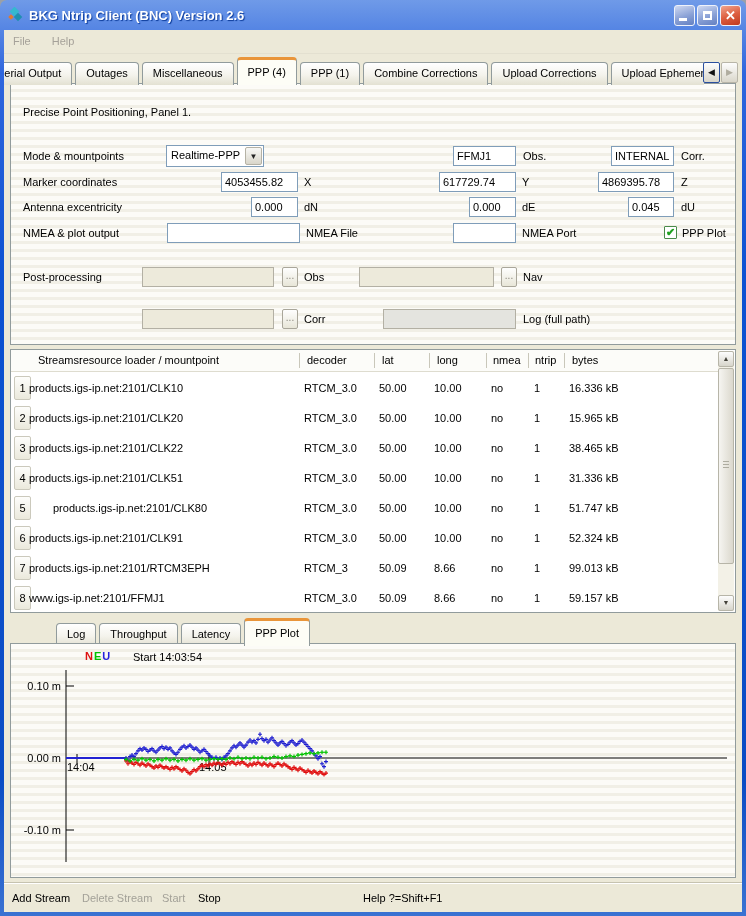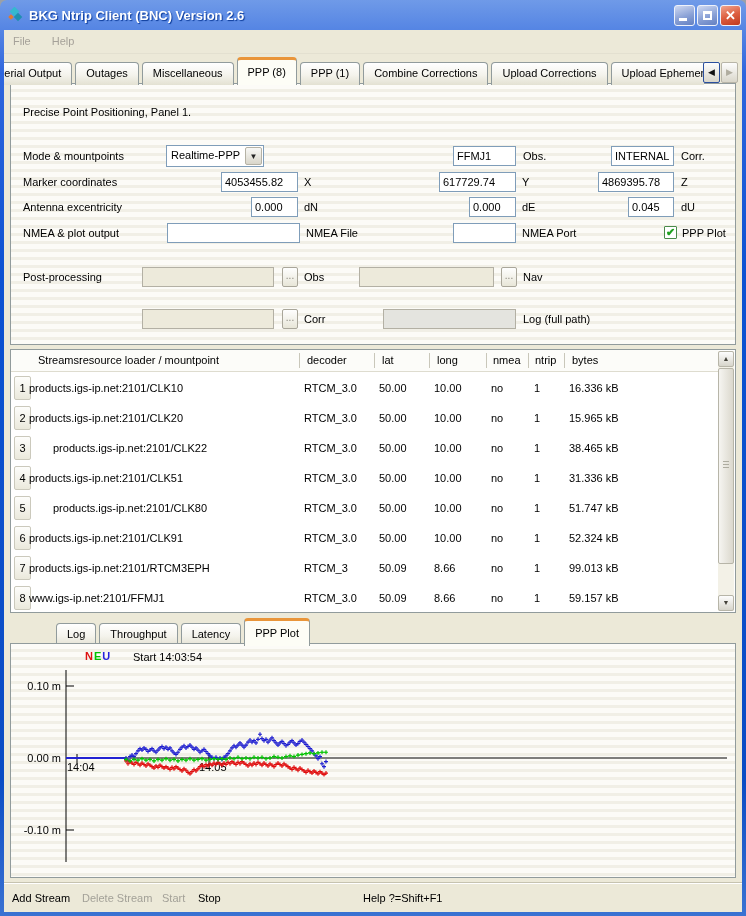--- a/index.html
+++ b/index.html
@@ -102,21 +102,21 @@
 
     <div class="menubar">
       <span class="menu-item">File</span>
       <span class="menu-item">Help</span>
     </div>
 
     <div class="tabbar tabbar-main">
       <div class="tab" style="margin-left:-18px"><span>Serial Output</span></div>
       <div class="tab"><span>Outages</span></div>
       <div class="tab"><span>Miscellaneous</span></div>
-      <div class="tab active"><span>PPP (8)</span></div>
+      <div class="tab active"><span>PPP (4)</span></div>
       <div class="tab"><span>PPP (1)</span></div>
       <div class="tab"><span>Combine Corrections</span></div>
       <div class="tab"><span>Upload Corrections</span></div>
       <div class="tab"><span>Upload Ephemeris</span></div>
     </div>
     <div class="tab-arrows">
       <div class="arrowbtn">◀</div>
       <div class="arrowbtn disabled">▶</div>
     </div>
 
@@ -205,21 +205,21 @@
             <span class="cell" style="left: 18px;">products.igs-ip.net:2101/CLK20</span>
             <span class="cell" style="left: 293px;">RTCM_3.0</span>
             <span class="cell" style="left: 368px;">50.00</span>
             <span class="cell" style="left: 423px;">10.00</span>
             <span class="cell" style="left: 480px;">no</span>
             <span class="cell" style="left: 523px;">1</span>
             <span class="cell" style="left: 558px;">15.965 kB</span>
           </div>
           <div class="trow" style="top: 83px;">
             <span class="rownum">3</span>
-            <span class="cell" style="left: 18px; margin-left: 24px;">products.igs-ip.net:2101/CLK22</span>
+            <span class="cell" style="left: 18px;">products.igs-ip.net:2101/CLK22</span>
             <span class="cell" style="left: 293px;">RTCM_3.0</span>
             <span class="cell" style="left: 368px;">50.00</span>
             <span class="cell" style="left: 423px;">10.00</span>
             <span class="cell" style="left: 480px;">no</span>
             <span class="cell" style="left: 523px;">1</span>
             <span class="cell" style="left: 558px;">38.465 kB</span>
           </div>
           <div class="trow" style="top: 113px;">
             <span class="rownum">4</span>
             <span class="cell" style="left: 18px;">products.igs-ip.net:2101/CLK51</span>

